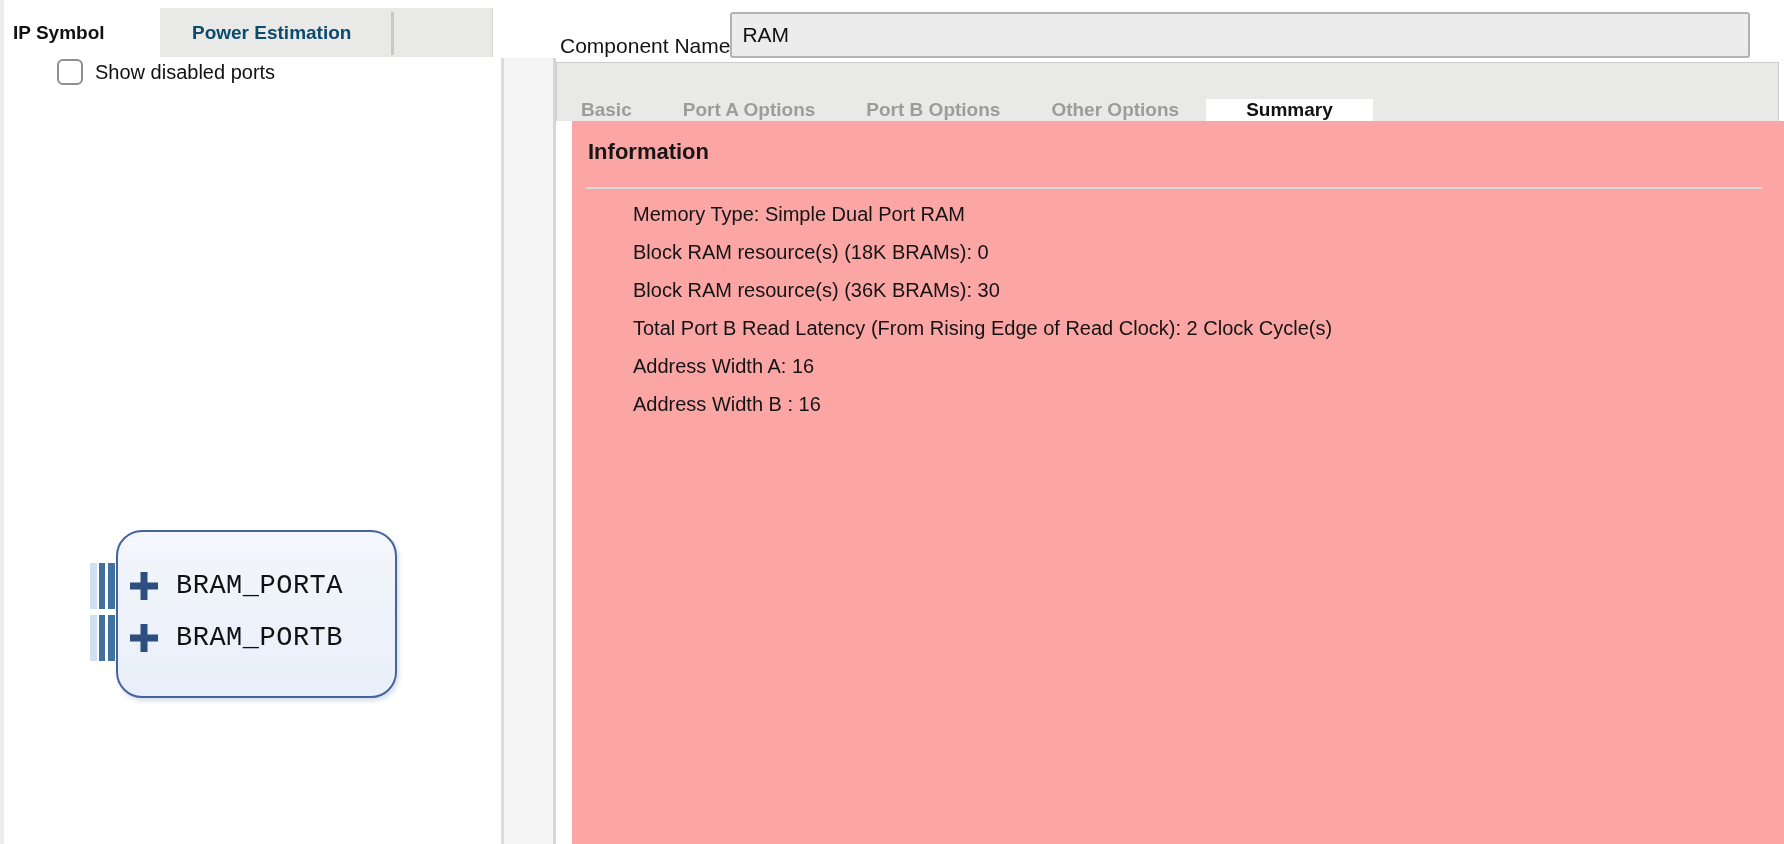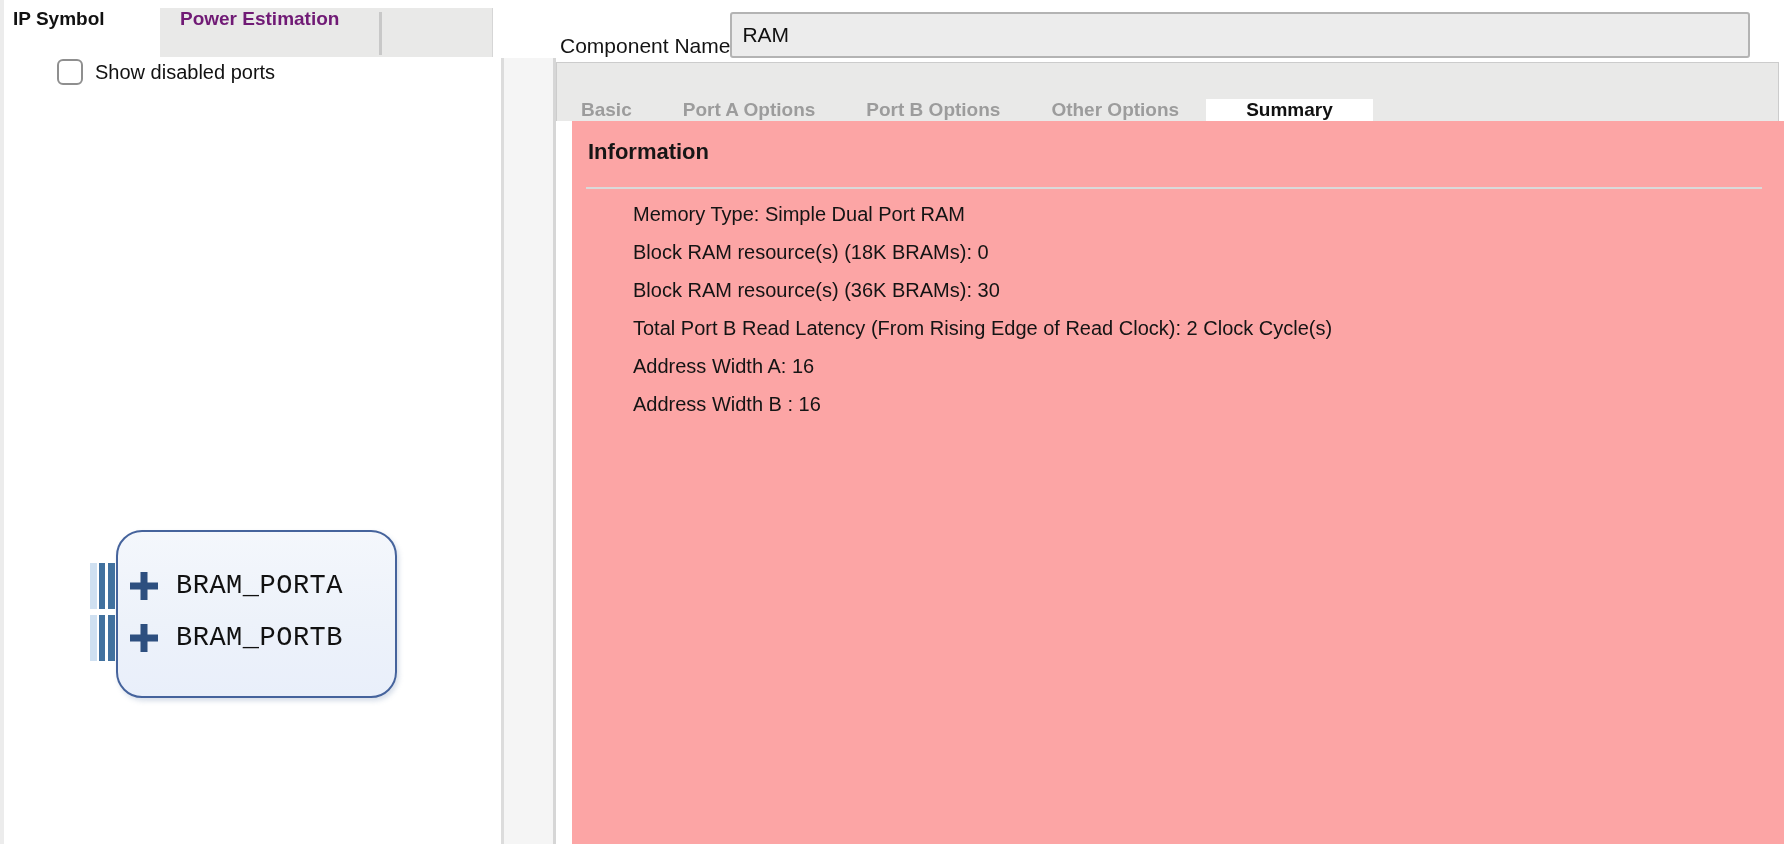--- a/index.html
+++ b/index.html
@@ -6,23 +6,23 @@
   *{box-sizing:border-box;}
   body{font-family:"Liberation Sans", sans-serif; color:#111;}
   .app{position:relative;width:1784px;height:844px;background:#ffffff;overflow:hidden;}
 
   
   .left-edge{position:absolute;left:0;top:0;width:4px;height:844px;background:#ececec;}
   .left-panel{position:absolute;left:4px;top:0;width:498px;height:844px;background:#ffffff;}
 
   .left-tabbar{position:absolute;left:0;top:8px;width:489px;height:49px;background:#e9e9e8;
                border-right:1px solid #d6d6d6;display:flex;align-items:stretch;}
-  .ltab{display:flex;font-weight:bold;font-size:19px;}
+  .ltab{display:flex;align-items:center;font-weight:bold;font-size:19px;}
   .ltab.active{background:#ffffff;color:#111;width:156px;padding-left:9px;}
-  .ltab.inactive{color:#701a75;padding-left:20px;padding-right:40px;}
+  .ltab.inactive{color:#0c4a6e;padding-left:20px;padding-right:40px;margin-left:12px;}
   .ltab-sep{width:3px;background:#c8c8c8;margin:4px 0 2px 0;}
 
   .checkbox-row{position:absolute;left:5px;top:59px;display:flex;align-items:center;padding-left:48px;}
   .checkbox{width:26px;height:26px;border:2px solid #8f8f8f;border-radius:6px;background:#ffffff;}
   .checkbox-label{font-size:20px;margin-left:12px;color:#111;}
 
   
   .ip-block{position:absolute;left:112px;top:530px;width:281px;height:168px;
             border:2px solid #45639c;border-radius:26px;
             background:linear-gradient(180deg,#f4f7fc 0%,#edf2fa 55%,#e9effa 100%);

